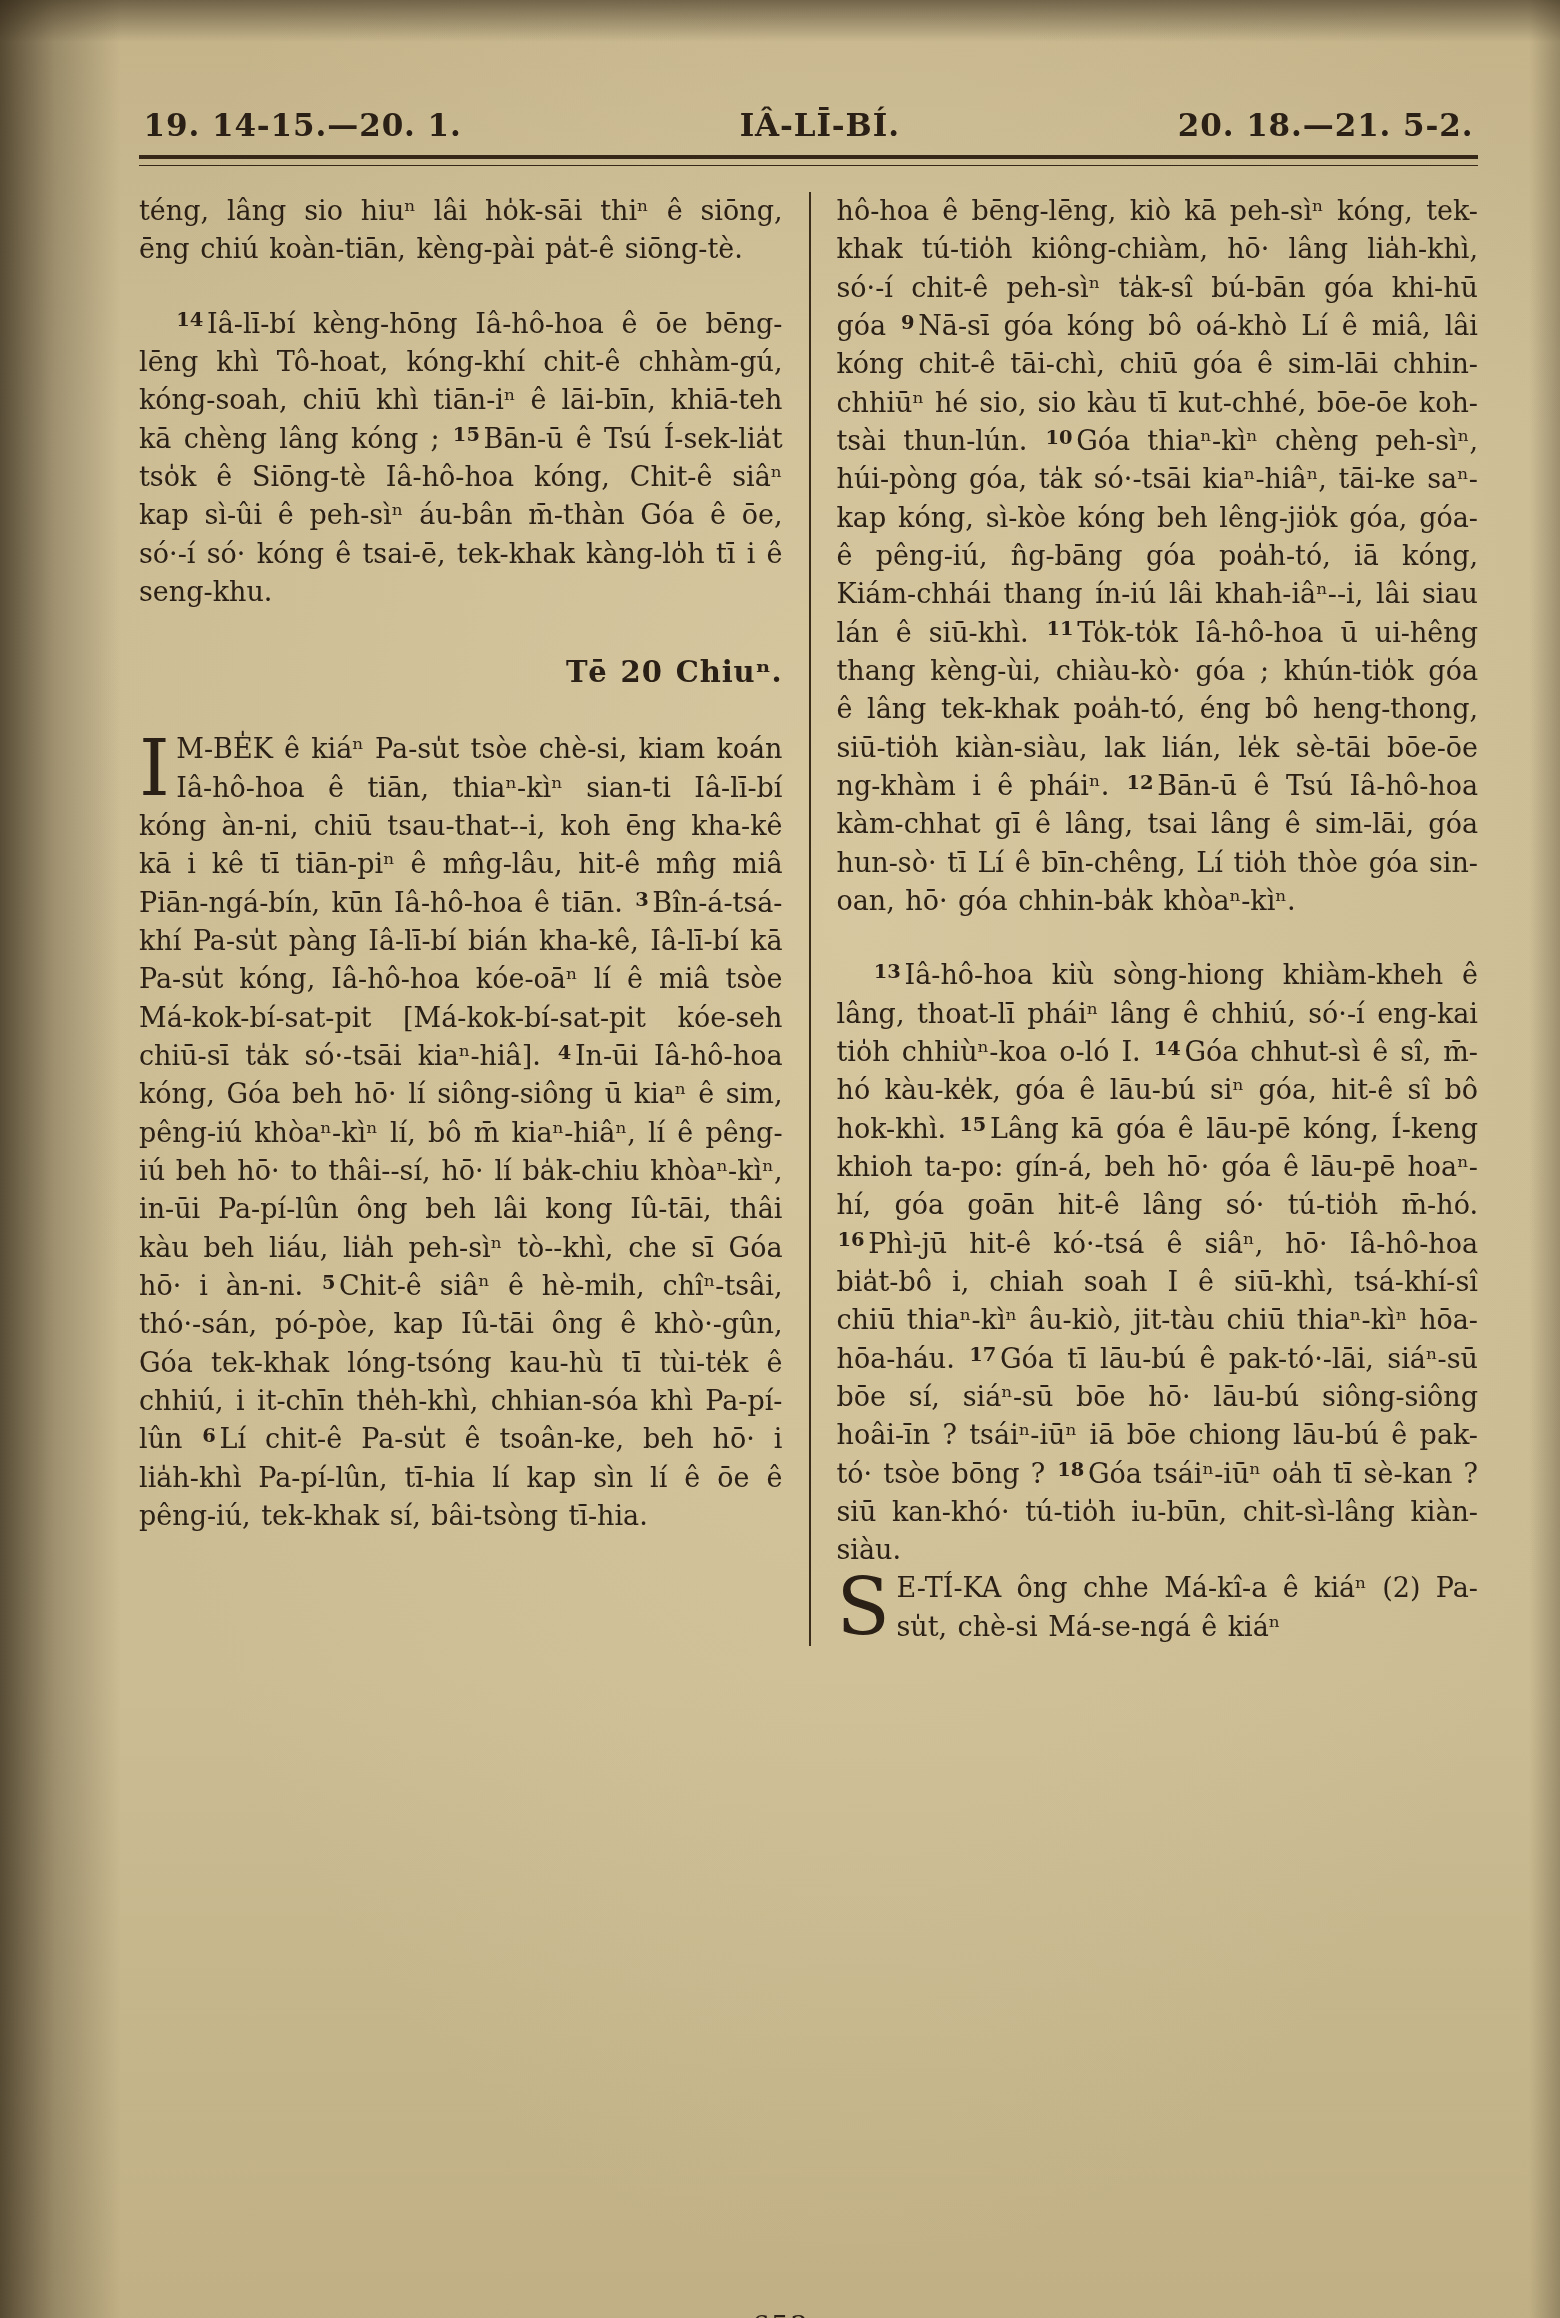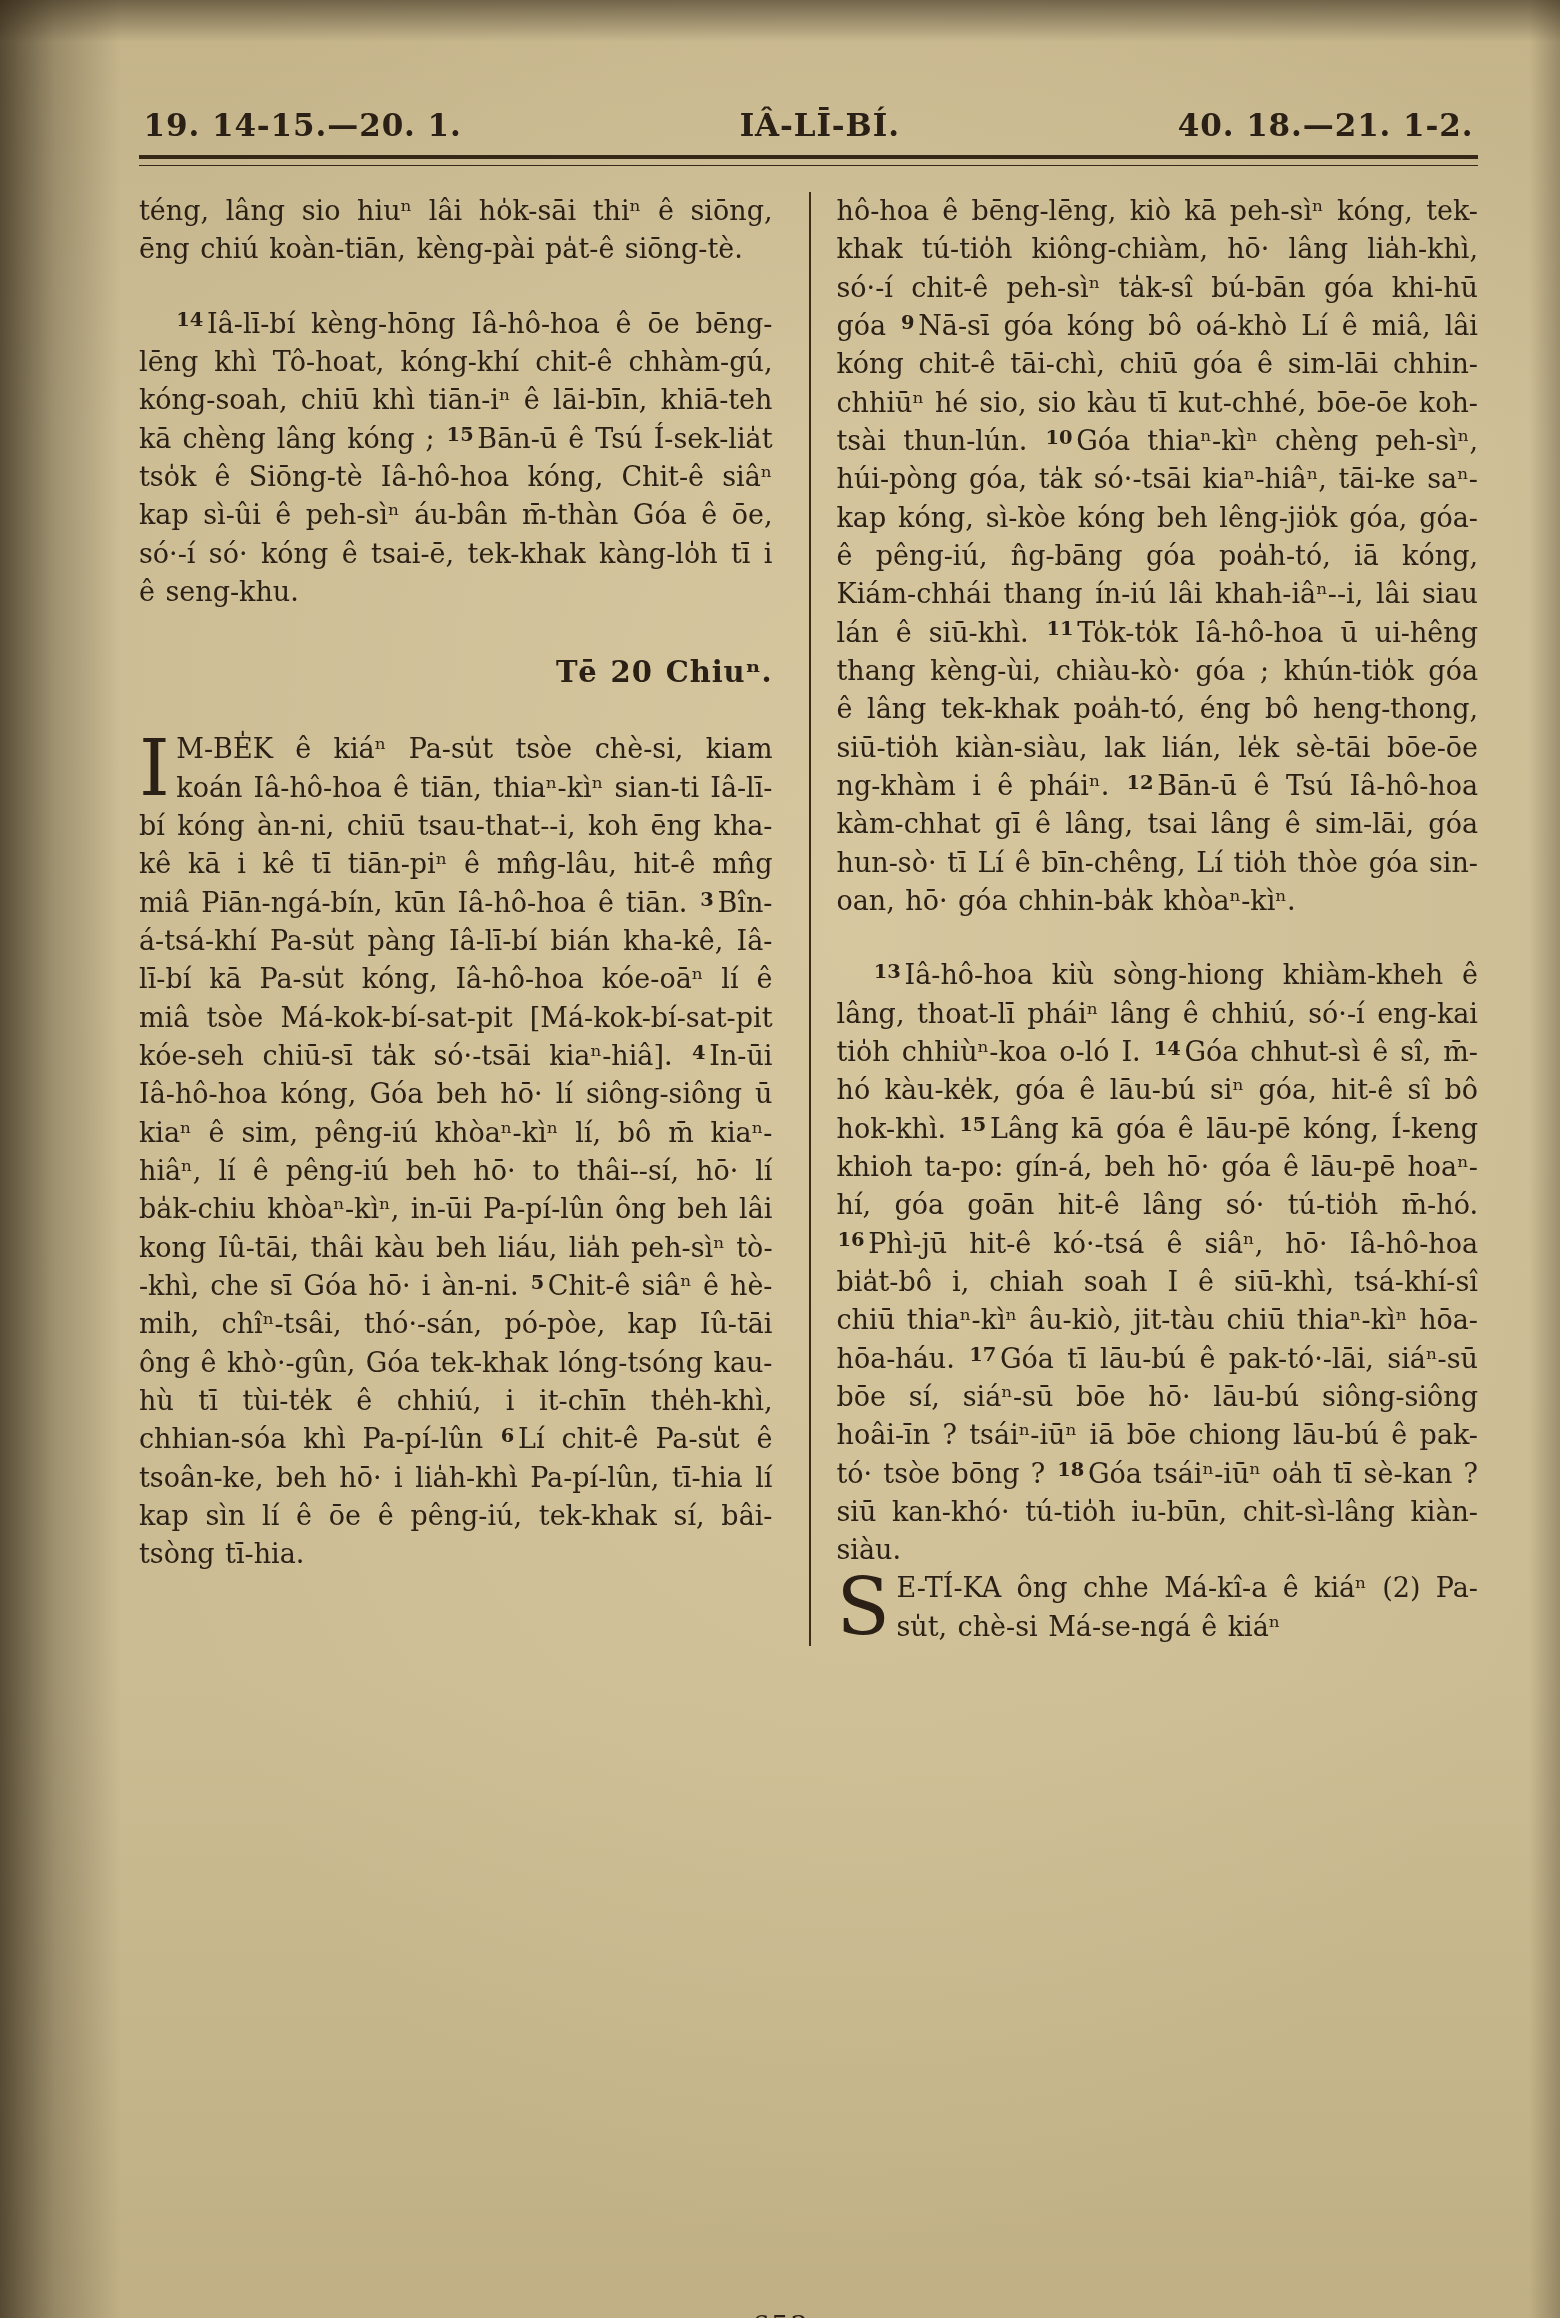--- a/index.html
+++ b/index.html
@@ -66,21 +66,21 @@
     align-items: stretch;
   }
   .col {
     width: 50%;
     box-sizing: border-box;
     font-size: 27px;
     line-height: 1.42;
     text-align: justify;
     word-spacing: 1.9px;
   }
-  .col-left  { padding-right: 36px; }
+  .col-left  { padding-right: 26px; }
   .col-right { border-left: 2.3px solid #3a2d1a; padding-left: 26px; }
 
   .para { margin: 0; }
   .para.indent { text-indent: 1.35em; margin-top: 36px; }
 
   .chapter-heading {
     text-align: right;
     font-weight: bold;
     font-size: 29px;
     margin: 41px 0 37px 0;
@@ -116,21 +116,21 @@
 
 <div class="page">
   <div class="gutter-shadow"></div>
   <div class="top-shadow"></div>
   <div class="right-shadow"></div>
 
   <div class="content">
     <div class="running-header">
       <span>19. 14-15.—20. 1.</span>
       <span>IÂ-LĪ-BÍ.</span>
-      <span>40. 18.—21. 1-2.</span>
+      <span>20. 18.—21. 5-2.</span>
     </div>
     <div class="rule-thick"></div>
     <div class="rule-thin"></div>
 
     <div class="columns">
       <div class="col col-left" id="col-left">
           <p class="para">téng, lâng sio hiuⁿ lâi ho̍k-sāi thiⁿ ê siōng, ēng chiú koàn-tiān, kèng-pài pa̍t-ê siōng-tè.</p>
           <p class="para indent"><sup class="verse-num">14</sup>Iâ-lī-bí kèng-hōng Iâ-hô-hoa ê ōe bēng-lēng khì Tô-hoat, kóng-khí chit-ê chhàm-gú, kóng-soah, chiū khì tiān-iⁿ ê lāi-bīn, khiā-teh kā chèng lâng kóng ; <sup class="verse-num">15</sup>Bān-ū ê Tsú Í-sek-lia̍t tso̍k ê Siōng-tè Iâ-hô-hoa kóng, Chit-ê siâⁿ kap sì-ûi ê peh-sìⁿ áu-bân m̄-thàn Góa ê ōe, só·-í só· kóng ê tsai-ē, tek-khak kàng-lo̍h tī i ê seng-khu.</p>
           <div class="chapter-heading">Tē 20 Chiuⁿ.</div>
           <p class="para"><span class="dropcap">I</span>M-BE̍K ê kiáⁿ Pa-su̍t tsòe chè-si, kiam koán Iâ-hô-hoa ê tiān, thiaⁿ-kìⁿ sian-ti Iâ-lī-bí kóng àn-ni, chiū tsau-that--i, koh ēng kha-kê kā i kê tī tiān-piⁿ ê mn̂g-lâu, hit-ê mn̂g miâ Piān-ngá-bín, kūn Iâ-hô-hoa ê tiān. <sup class="verse-num">3</sup>Bîn-á-tsá-khí Pa-su̍t pàng Iâ-lī-bí bián kha-kê, Iâ-lī-bí kā Pa-su̍t kóng, Iâ-hô-hoa kóe-oāⁿ lí ê miâ tsòe Má-kok-bí-sat-pit [Má-kok-bí-sat-pit kóe-seh chiū-sī ta̍k só·-tsāi kiaⁿ-hiâ]. <sup class="verse-num">4</sup>In-ūi Iâ-hô-hoa kóng, Góa beh hō· lí siông-siông ū kiaⁿ ê sim, pêng-iú khòaⁿ-kìⁿ lí, bô m̄ kiaⁿ-hiâⁿ, lí ê pêng-iú beh hō· to thâi--sí, hō· lí ba̍k-chiu khòaⁿ-kìⁿ, in-ūi Pa-pí-lûn ông beh lâi kong Iû-tāi, thâi kàu beh liáu, lia̍h peh-sìⁿ tò--khì, che sī Góa hō· i àn-ni. <sup class="verse-num">5</sup>Chit-ê siâⁿ ê hè-mi̍h, chîⁿ-tsâi, thó·-sán, pó-pòe, kap Iû-tāi ông ê khò·-gûn, Góa tek-khak lóng-tsóng kau-hù tī tùi-te̍k ê chhiú, i it-chīn the̍h-khì, chhian-sóa khì Pa-pí-lûn <sup class="verse-num">6</sup>Lí chit-ê Pa-su̍t ê tsoân-ke, beh hō· i lia̍h-khì Pa-pí-lûn, tī-hia lí kap sìn lí ê ōe ê pêng-iú, tek-khak sí, bâi-tsòng tī-hia.</p>

